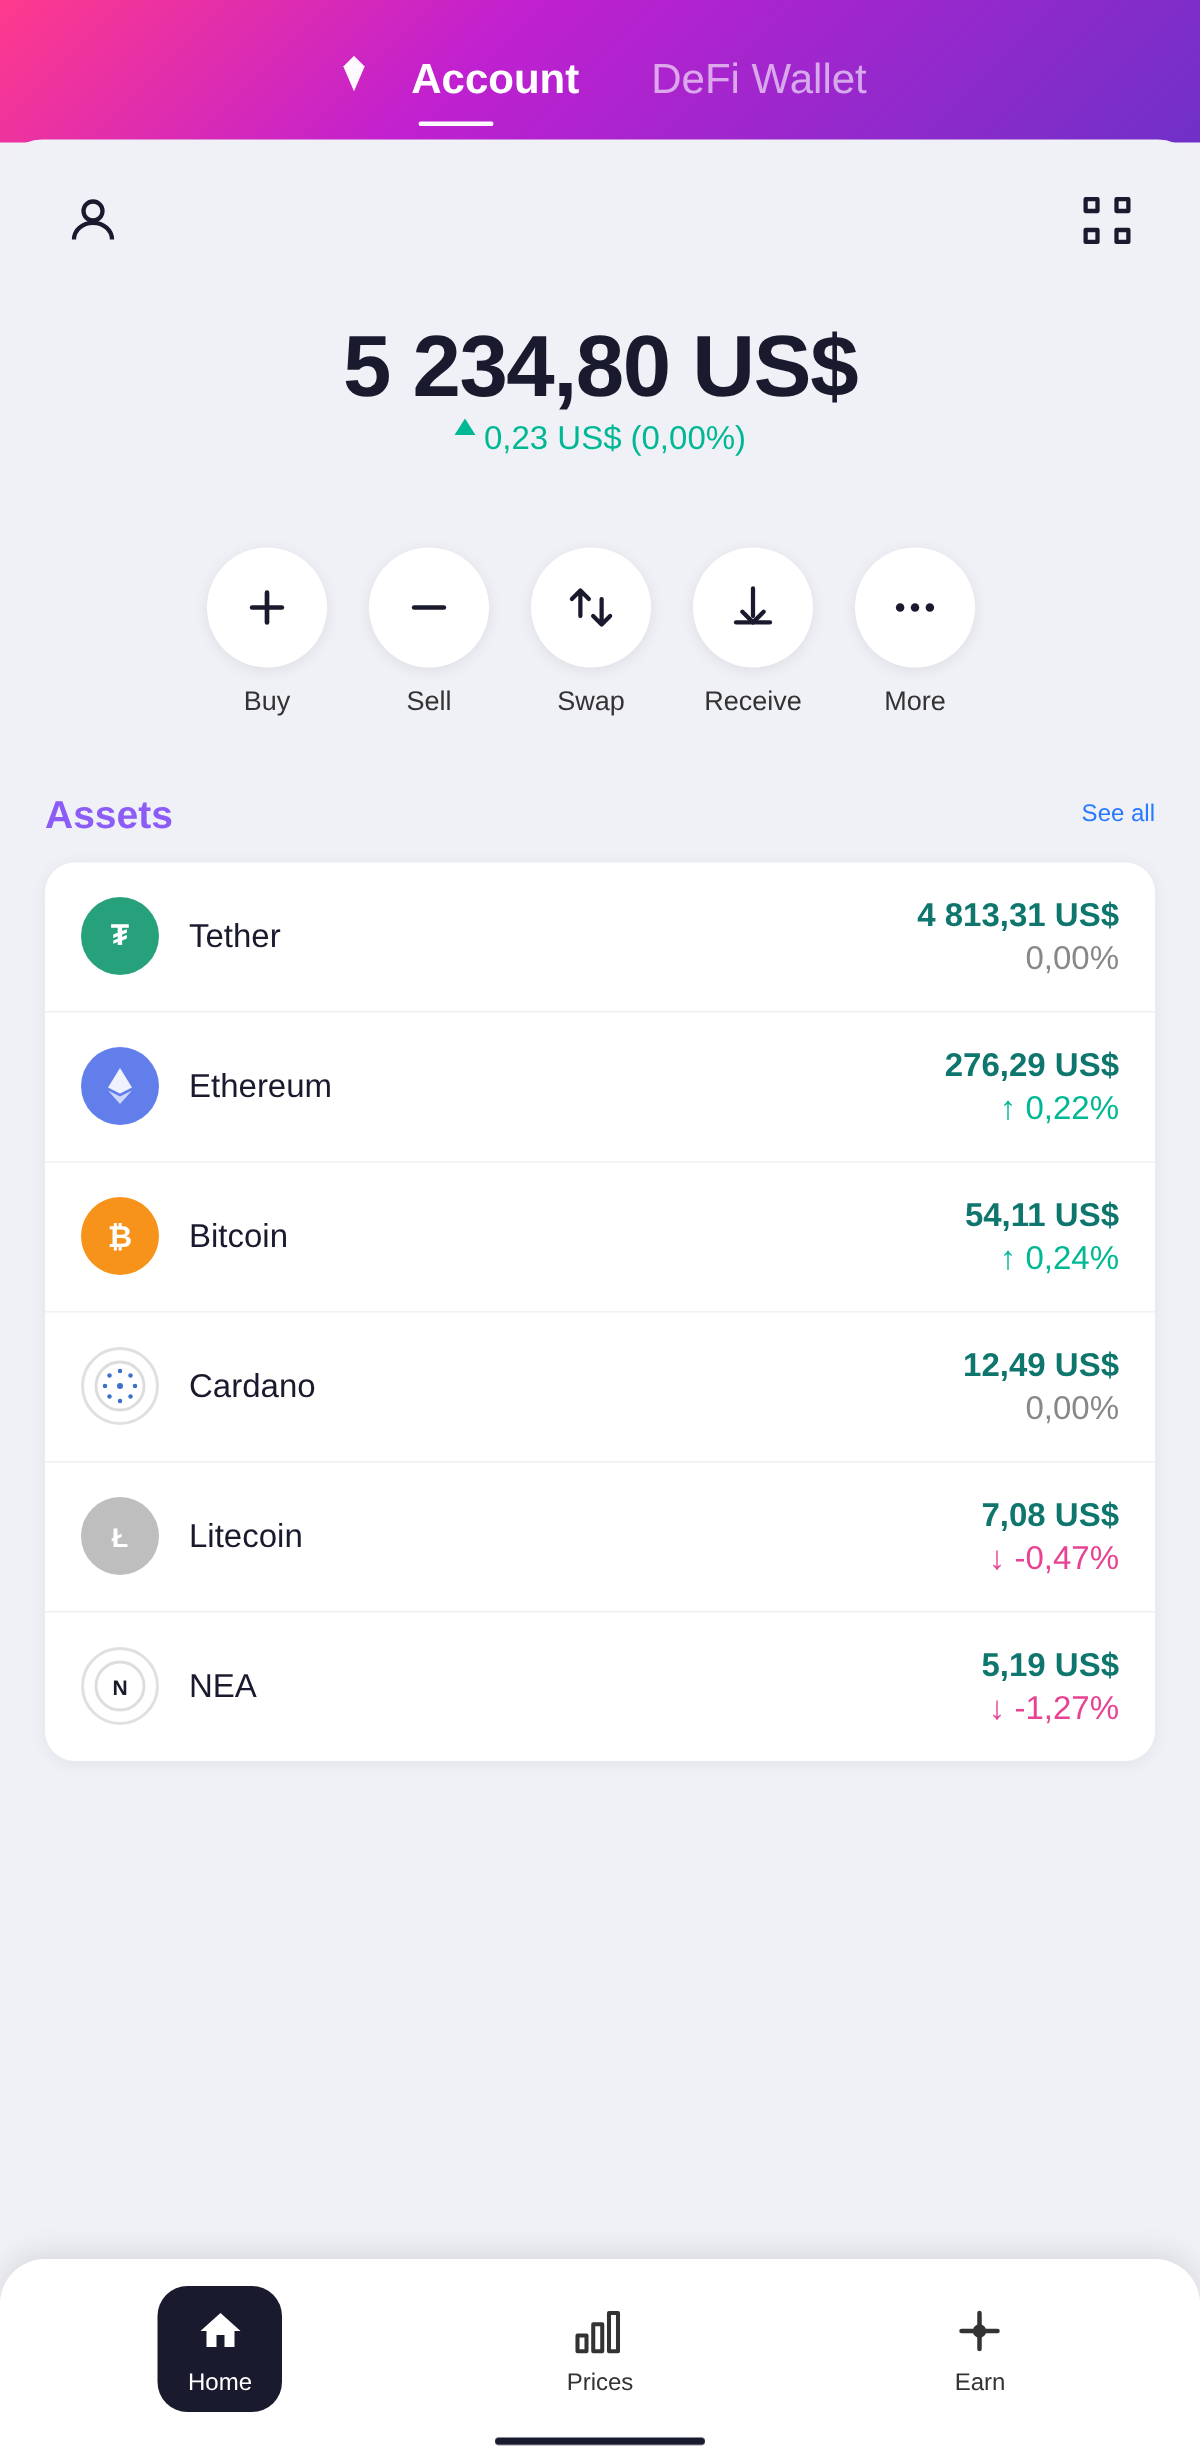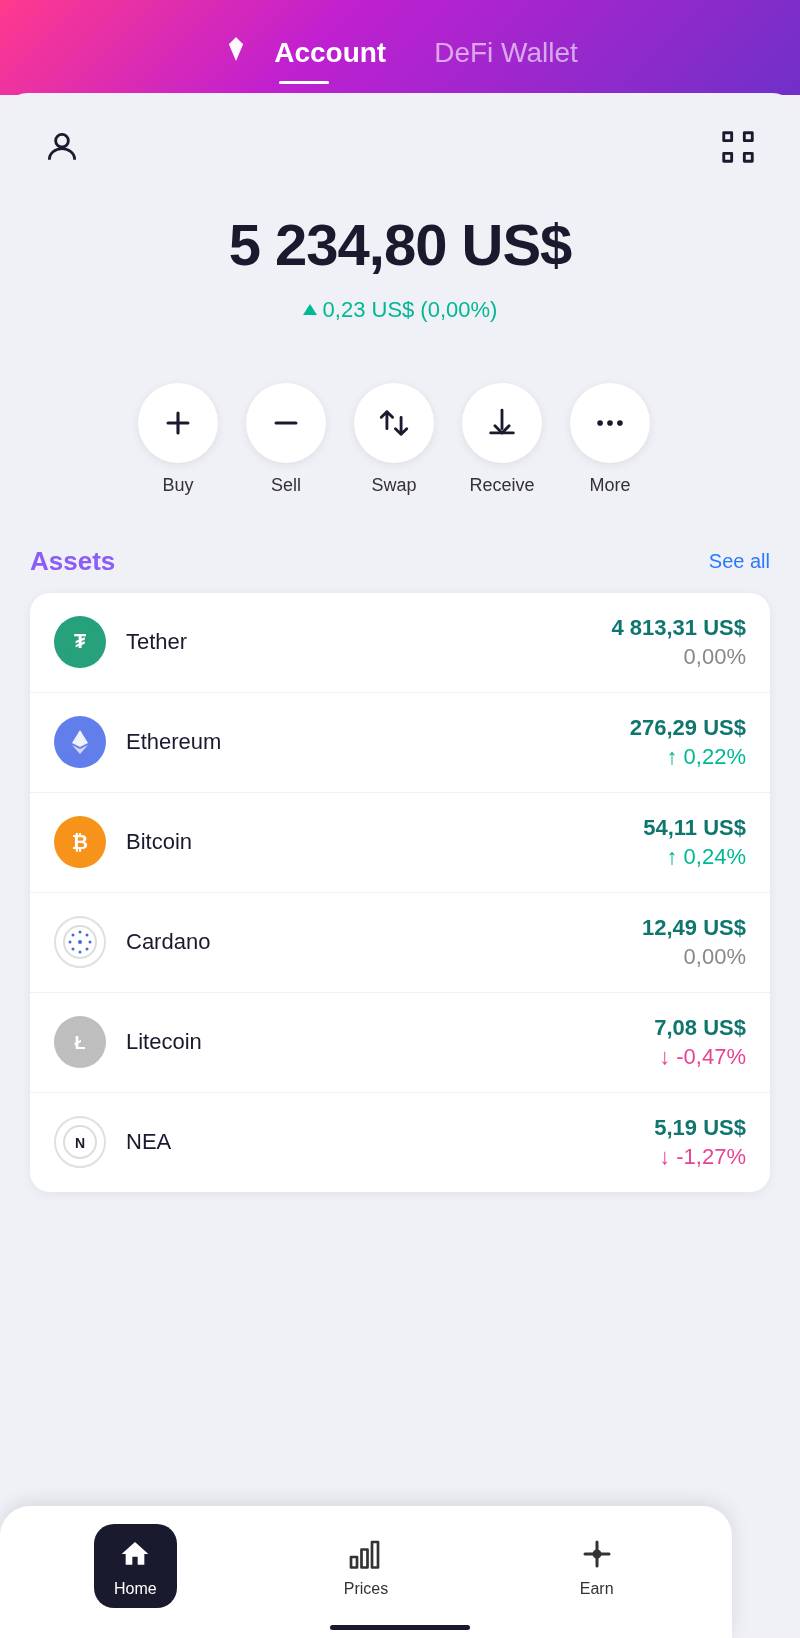--- a/index.html
+++ b/index.html
@@ -93,25 +93,24 @@
       padding: 30px 20px 20px 20px;
     }
     .balance-amount {
       font-size: 58px;
       font-weight: 800;
       color: #1a1a2e;
       letter-spacing: -1px;
       line-height: 1.1;
     }
     .balance-change {
-      margin-top: 20px;
+      margin-top: 2px;
       font-size: 22px;
       color: #00b894;
       display: flex;
-      align-items: center;
       justify-content: center;
       gap: 6px;
     }
     .arrow-up {
       display: inline-block;
       width: 0;
       height: 0;
       border-left: 7px solid transparent;
       border-right: 7px solid transparent;
       border-bottom: 11px solid #00b894;
@@ -160,21 +159,21 @@
       justify-content: space-between;
       align-items: center;
       margin-bottom: 16px;
     }
     .assets-title {
       font-size: 26px;
       font-weight: 700;
       color: #8b5cf6;
     }
     .see-all {
-      font-size: 20px;
+      font-size: 16px;
       color: #2979ff;
       cursor: pointer;
       font-weight: 500;
     }
 
     
     .asset-list {
       background: white;
       border-radius: 20px;
       overflow: hidden;
@@ -263,21 +262,21 @@
       color: #1a1a2e;
       font-size: 20px;
       font-weight: 800;
     }
 
     
     .bottom-nav {
       position: fixed;
       bottom: 0;
       left: 0;
-      width: 732px;
+      width: 800px;
       background: white;
       border-radius: 30px 30px 0 0;
       box-shadow: 0 -4px 20px rgba(0,0,0,0.1);
       display: flex;
       justify-content: space-around;
       align-items: center;
       padding: 18px 20px 30px 20px;
       z-index: 100;
     }
     .nav-item {

